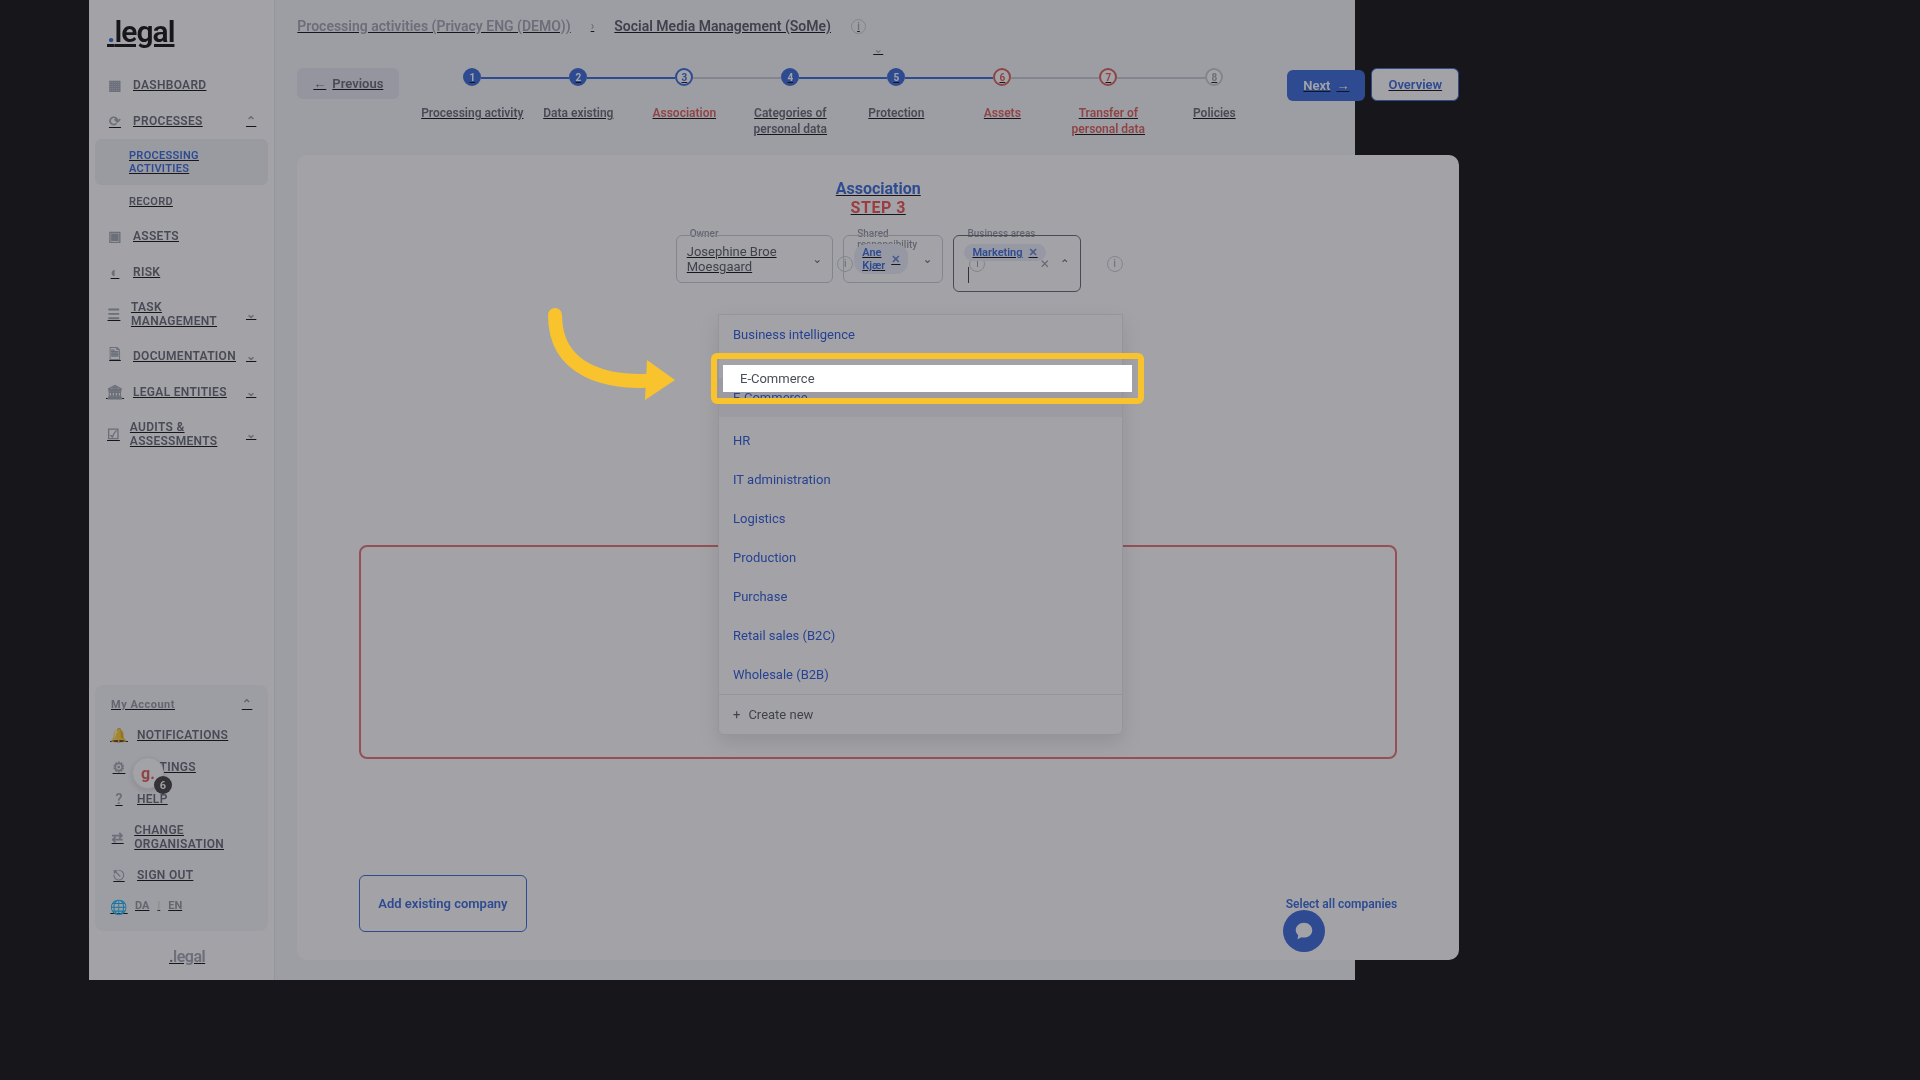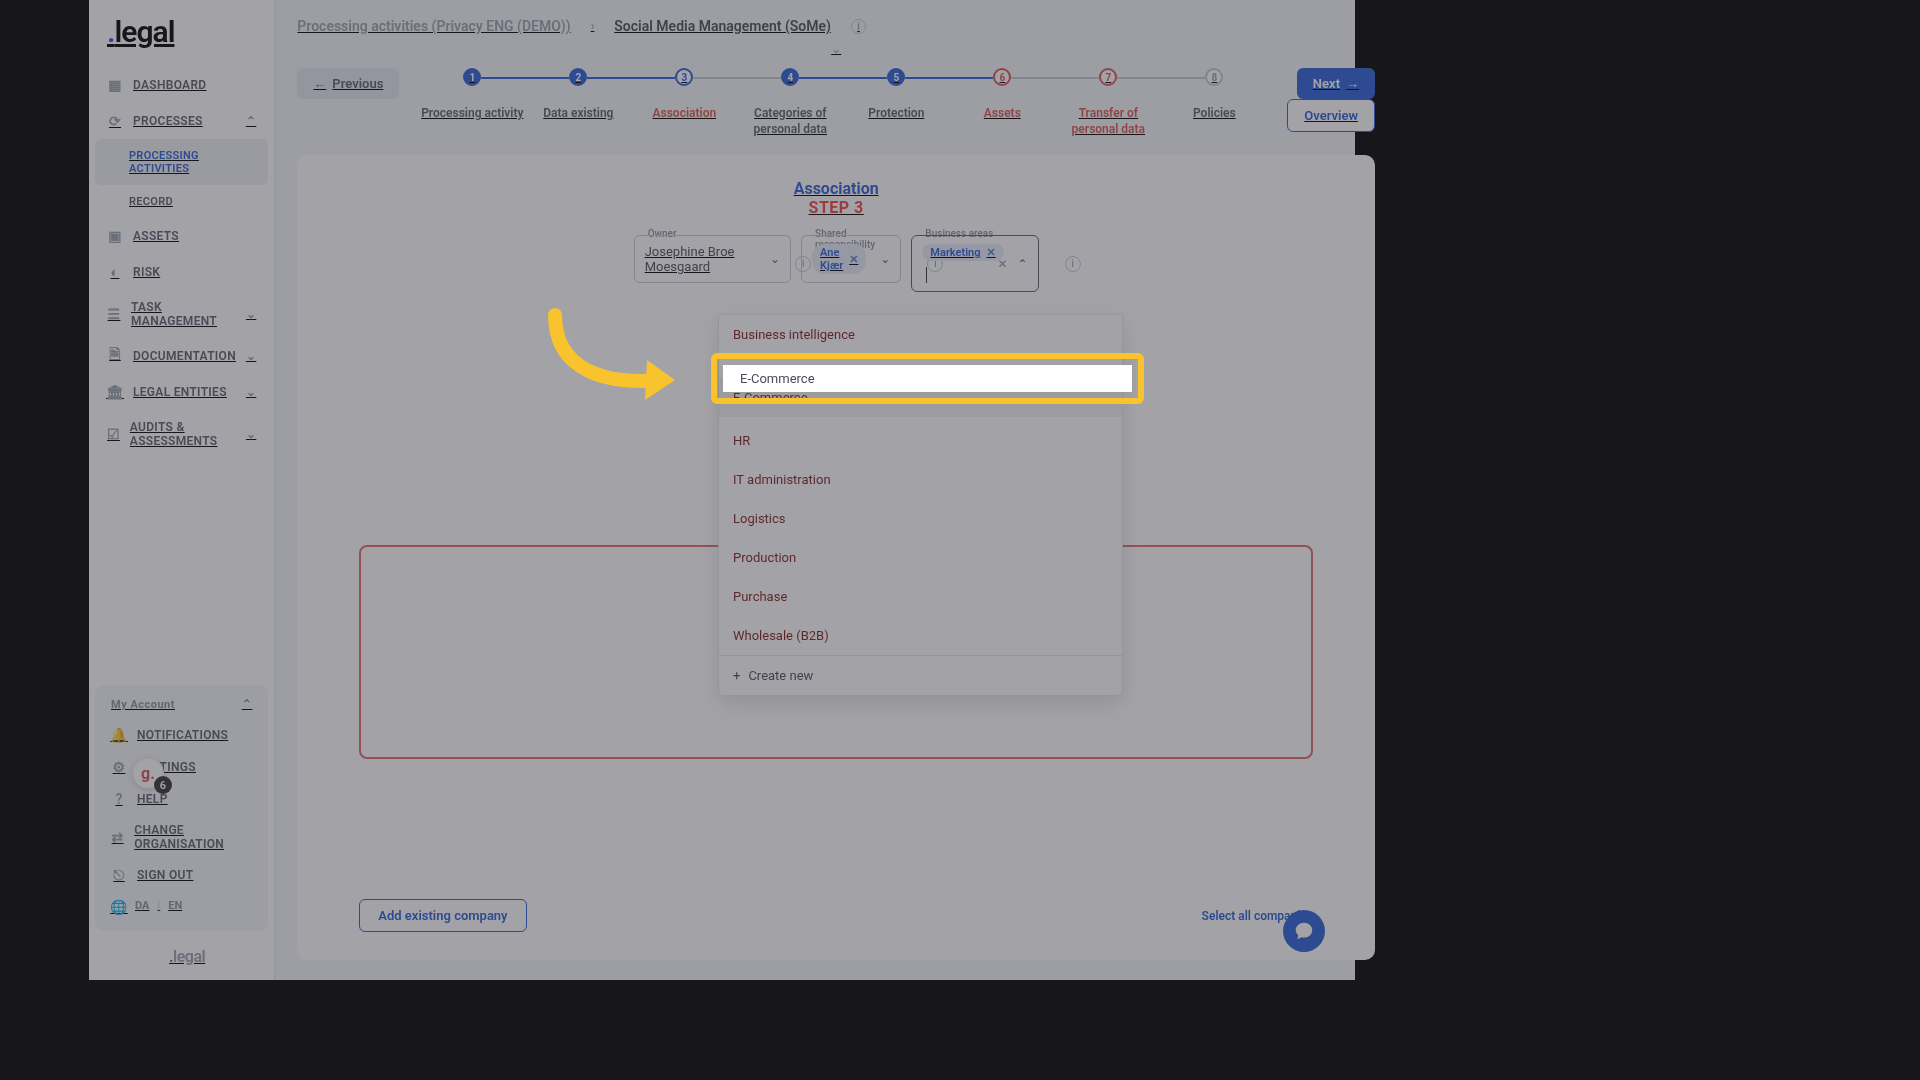--- a/index.html
+++ b/index.html
@@ -35,21 +35,21 @@
   .breadcrumb .bc { color:#9aa0ad; }
   .breadcrumb .bc.active { color:#4a4d5a; }
   .breadcrumb .chev { color:#9aa0ad; font-size:12px; }
   .breadcrumb .info { color:#9aa0ad; border:1px solid #c4c7d2; border-radius:50%; width:15px; height:15px; display:inline-flex; align-items:center; justify-content:center; font-size:10px; }
 
   .toolbar { display:flex; align-items:flex-start; padding:8px 22px 0; }
   .btn { border:none; border-radius:6px; padding:8px 16px; font-size:13px; font-weight:600; cursor:pointer; display:inline-flex; align-items:center; gap:6px; }
   .btn.prev { background:#e3e6ee; color:#5a5d6b; }
   .btn.next { background:#2a5dd7; color:#fff; }
   .btn.overview { background:#fff; border:1px solid #2a5dd7; color:#2a5dd7; }
-  .right-buttons { margin-left:auto; display:flex; flex-direction:column; align-items:flex-end; }
+  .right-buttons { margin-left:auto; display:flex; flex-direction:row; gap:6px; align-items:flex-end; }
 
   .stepper { flex:1; display:flex; align-items:flex-start; justify-content:center; gap:0; padding:0 20px; position:relative; }
   .step { display:flex; flex-direction:column; align-items:center; width:106px; position:relative; }
   .step .circle { width:18px; height:18px; border-radius:50%; border:2px solid #2a5dd7; background:#2a5dd7; color:#fff; font-size:10px; font-weight:700; display:flex; align-items:center; justify-content:center; }
   .step.current .circle { background:#fff; color:#2a5dd7; }
   .step.incomplete .circle { border-color:#d9534f; background:#fff; color:#d9534f; }
   .step.future .circle { border-color:#c4c7d2; background:#fff; color:#9aa0ad; }
   .step .label { margin-top:20px; font-size:12px; font-weight:600; text-align:center; color:#5a5d6b; line-height:1.3; }
   .step.current .label { color:#d9534f; }
   .step.incomplete .label { color:#d9534f; }
@@ -69,28 +69,28 @@
   .field .box .chev-icon { position:absolute; right:10px; top:50%; transform:translateY(-50%); color:#5a5d6b; font-size:12px; }
   .field .box .clear-icon { position:absolute; right:30px; top:50%; transform:translateY(-50%); color:#8b8f9c; font-size:12px; cursor:pointer;}
   .chip { background:#e8edf8; color:#2a5dd7; border-radius:12px; padding:2px 8px; font-size:11px; font-weight:600; display:inline-flex; align-items:center; gap:6px; }
   .chip .x { font-size:11px; color:#5d7cc9; cursor:pointer; }
   .field-actions { position:absolute; right:-42px; top:50%; transform:translateY(-50%); display:flex; gap:6px; }
   .field-info { width:16px; height:16px; border:1px solid #c4c7d2; border-radius:50%; display:flex; align-items:center; justify-content:center; font-size:10px; color:#8b8f9c; }
   .field-link { width:16px; height:16px; display:flex; align-items:center; justify-content:center; color:#8b8f9c; font-size:13px; }
   .text-cursor { display:inline-block; width:1px; height:16px; background:#333; margin-left:4px; }
 
   .dropdown { position:absolute; left:629px; top:314px; width:405px; background:#fff; border:1px solid #e5e6eb; border-radius:0 0 6px 6px; box-shadow:0 8px 20px rgba(0,0,0,.12); z-index:20; }
-  .dd-item { padding:12px 14px; font-size:13px; color:#7f1d1d; cursor:pointer; }
+  .dd-item { padding:12px 14px; font-size:13px; color:#1d4ed8; cursor:pointer; }
   .dd-item.highlight { background:#f0f1f4; }
   .dd-create { border-top:1px solid #e5e6eb; padding:12px 14px; font-size:13px; color:#4a4d5a; cursor:pointer; display:flex; align-items:center; gap:8px; }
 
   .error-frame { position:absolute; left:62px; right:62px; top:390px; height:214px; border:2px solid #e46a6a; border-radius:8px; }
 
   .bottom-actions { position:absolute; left:62px; right:62px; bottom:28px; display:flex; align-items:center; }
-  .btn.add-existing { background:#fff; border:1px solid #2a5dd7; color:#2a5dd7; padding:8px 18px; }
+  .btn.add-existing { background:#fff; border:1px solid #2a5dd7; color:#2a5dd7; padding:20px 18px; }
   .select-all { margin-left:auto; color:#2a5dd7; font-size:12px; font-weight:600; cursor:pointer; }
 
   
   .dimmer { position:absolute; inset:0; background:rgba(50,52,60,.45); z-index:30; pointer-events:none; }
 
   
   .spotlight { position:absolute; z-index:40; border:6px solid #f8c32c; border-radius:6px; box-shadow: 0 0 0 9999px rgba(50,52,60,.0); pointer-events:none; }
   .spotlight-inner { position:absolute; inset:6px; background:#fff; display:flex; align-items:center; padding-left:17px; font-size:13px; color:#4a4d5a; }
 
   
@@ -323,20 +323,21 @@
   <div class="dropdown">
     <div class="dd-item">Business intelligence</div>
     <div class="dd-item" style="height:24px;"></div>
     <div class="dd-item highlight">E-Commerce</div>
     <div class="dd-item" style="height:4px;padding:2px 14px;"></div>
     <div class="dd-item">HR</div>
     <div class="dd-item">IT administration</div>
     <div class="dd-item">Logistics</div>
     <div class="dd-item">Production</div>
     <div class="dd-item">Purchase</div>
+    <div class="dd-item">Retail sales (B2C)</div>
     <div class="dd-item">Wholesale (B2B)</div>
     <div class="dd-create">
         <span>+</span>
         <span>Create new</span>
       </div>
   </div>
 
   <div class="chat-fab">
     <svg viewBox="0 0 24 24">
         <path fill="#fff" d="M12 3C7 3 3 6.6 3 11c0 2.1 1 4 2.6 5.4L5 21l4.3-2.1c.9.2 1.8.3 2.7.3 5 0 9-3.6 9-8.1S17 3 12 3z"></path>

